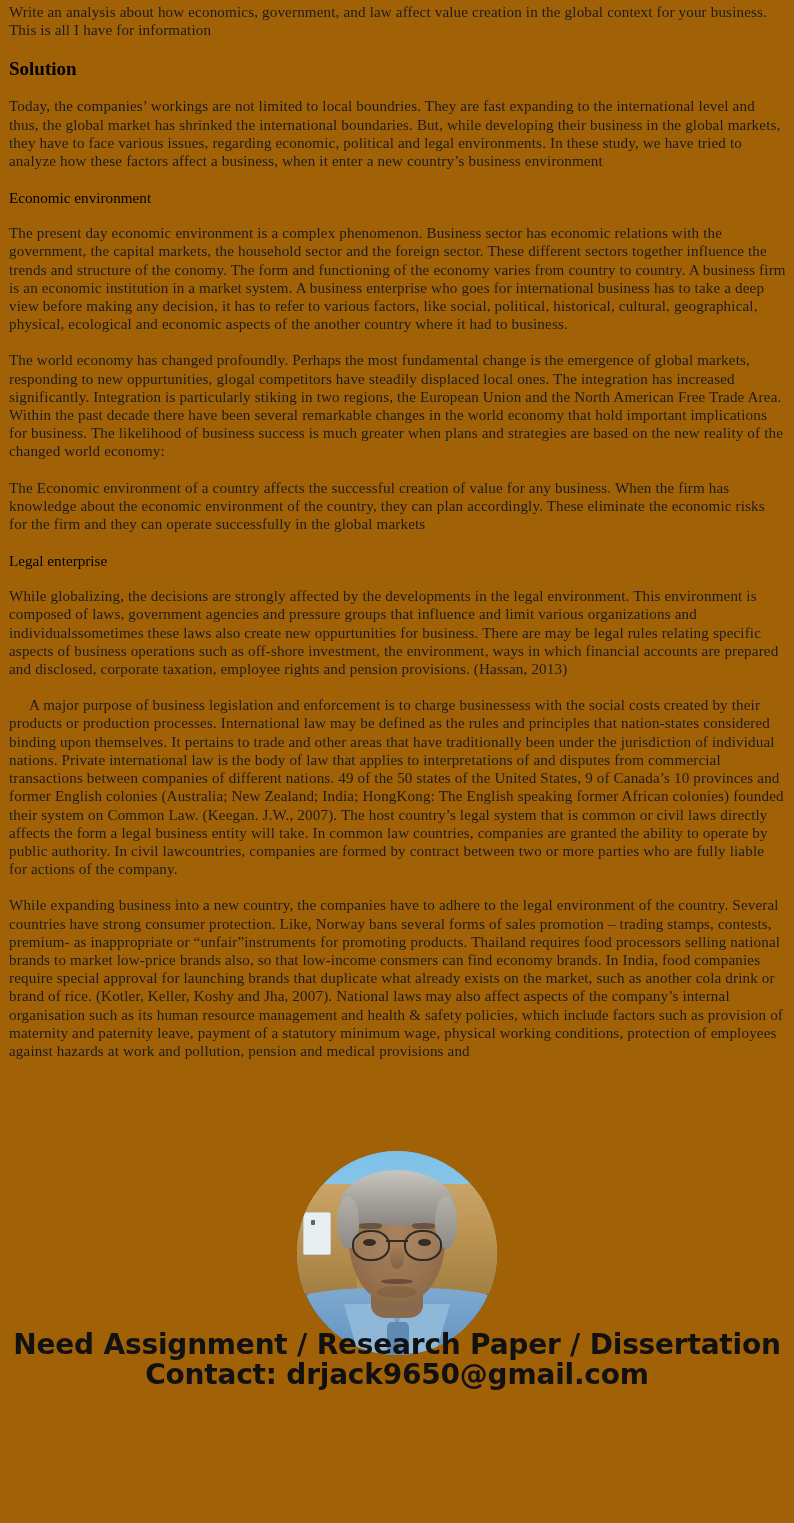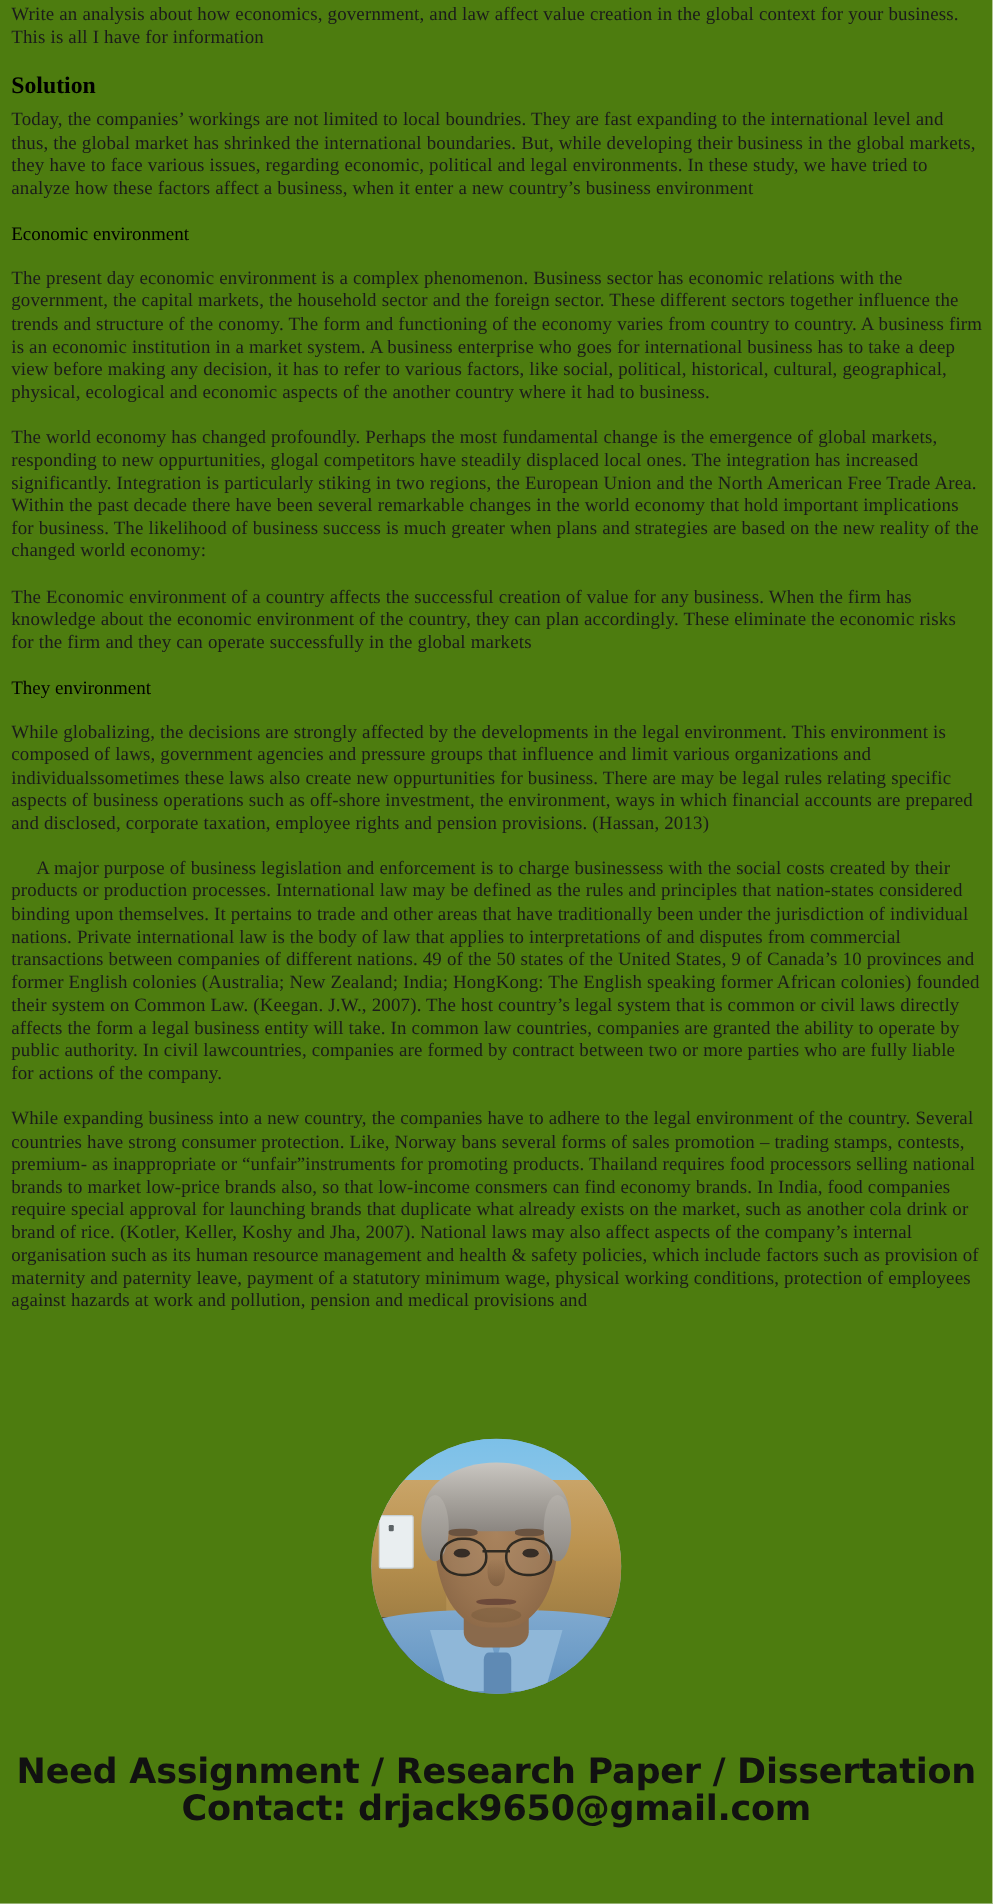--- a/index.html
+++ b/index.html
@@ -12,21 +12,21 @@
     height: 1523px;
     overflow: hidden;
     font-family: "Liberation Serif", "DejaVu Serif", serif;
     color: #1a1a1a;
   }
 
   .page {
     position: relative;
     width: 794px;
     height: 1523px;
-    background: #4d7c0f;
+    background: #a16207;
   }
 
   
   .doc-body {
     position: absolute;
     left: 9px;
     top: 3px;
     width: 777px;
     height: 1117px;
     overflow: hidden;
@@ -42,21 +42,21 @@
   }
 
   .para.indented {
     text-indent: 20px;
   }
 
   .h-solution {
     font-size: 19px;
     line-height: 22px;
     font-weight: bold;
-    margin: 19px 0 7px 0;
+    margin: 19px 0 17px 0;
     color: #000000;
   }
 
   .h-sub {
     font-size: 15.2px;
     line-height: 18px;
     font-weight: normal;
     margin: 19px 0 17px 0;
     color: #000000;
   }
@@ -227,21 +227,21 @@
     left: 40%; top: 66%;
     width: 20%; height: 6%;
     background: rgba(110,82,55,0.35);
     border-radius: 50%;
   }
 
   
   .footer {
     position: absolute;
     left: 0;
-    top: 1402px;
+    top: 1330px;
     width: 794px;
     text-align: center;
     font-family: "DejaVu Sans", "Liberation Sans", sans-serif;
     font-weight: bold;
     font-size: 28px;
     line-height: 30px;
     color: #111111;
     letter-spacing: -0.2px;
   }
   .footer .fline { display: block; }
@@ -258,21 +258,21 @@
     <h2 class="h-solution">Solution</h2>
 
     <p class="para">Today, the companies’ workings are not limited to local boundries. They are fast expanding to the international level and thus, the global market has shrinked the international boundaries. But, while developing their business in the global markets, they have to face various issues, regarding economic, political and legal environments. In these study, we have tried to analyze how these factors affect a business, when it enter a new country’s business environment</p>
 
     <h3 class="h-sub">Economic environment</h3>
 
     <p class="para">The present day economic environment is a complex phenomenon. Business sector has economic relations with the government, the capital markets, the household sector and the foreign sector. These different sectors together influence the trends and structure of the conomy. The form and functioning of the economy varies from country to country. A business firm is an economic institution in a market system. A business enterprise who goes for international business has to take a deep view before making any decision, it has to refer to various factors, like social, political, historical, cultural, geographical, physical, ecological and economic aspects of the another country where it had to business.</p>
     <p class="para">The world economy has changed profoundly. Perhaps the most fundamental change is the emergence of global markets, responding to new oppurtunities, glogal competitors have steadily displaced local ones. The integration has increased significantly. Integration is particularly stiking in two regions, the European Union and the North American Free Trade Area. Within the past decade there have been several remarkable changes in the world economy that hold important implications for business. The likelihood of business success is much greater when plans and strategies are based on the new reality of the changed world economy:</p>
     <p class="para">The Economic environment of a country affects the successful creation of value for any business. When the firm has knowledge about the economic environment of the country, they can plan accordingly. These eliminate the economic risks for the firm and they can operate successfully in the global markets</p>
 
-    <h3 class="h-sub">They environment</h3>
+    <h3 class="h-sub">Legal enterprise</h3>
 
     <p class="para">While globalizing, the decisions are strongly affected by the developments in the legal environment. This environment is composed of laws, government agencies and pressure groups that influence and limit various organizations and individualssometimes these laws also create new oppurtunities for business. There are may be legal rules relating specific aspects of business operations such as off-shore investment, the environment, ways in which financial accounts are prepared and disclosed, corporate taxation, employee rights and pension provisions. (Hassan, 2013)</p>
     <p class="para indented">A major purpose of business legislation and enforcement is to charge businessess with the social costs created by their products or production processes. International law may be defined as the rules and principles that nation-states considered binding upon themselves. It pertains to trade and other areas that have traditionally been under the jurisdiction of individual nations. Private international law is the body of law that applies to interpretations of and disputes from commercial transactions between companies of different nations. 49 of the 50 states of the United States, 9 of Canada’s 10 provinces and former English colonies (Australia; New Zealand; India; HongKong: The English speaking former African colonies) founded their system on Common Law. (Keegan. J.W., 2007). The host country’s legal system that is common or civil laws directly affects the form a legal business entity will take. In common law countries, companies are granted the ability to operate by public authority. In civil lawcountries, companies are formed by contract between two or more parties who are fully liable for actions of the company.</p>
     <p class="para last">While expanding business into a new country, the companies have to adhere to the legal environment of the country. Several countries have strong consumer protection. Like, Norway bans several forms of sales promotion – trading stamps, contests, premium- as inappropriate or “unfair”instruments for promoting products. Thailand requires food processors selling national brands to market low-price brands also, so that low-income consmers can find economy brands. In India, food companies require special approval for launching brands that duplicate what already exists on the market, such as another cola drink or brand of rice. (Kotler, Keller, Koshy and Jha, 2007). National laws may also affect aspects of the company’s internal organisation such as its human resource management and health &amp; safety policies, which include factors such as provision of maternity and paternity leave, payment of a statutory minimum wage, physical working conditions, protection of employees against hazards at work and pollution, pension and medical provisions and</p>
 
   </div>
 
   <div class="avatar-wrap">
     <div class="avatar">
       <div class="av-sky"></div>

